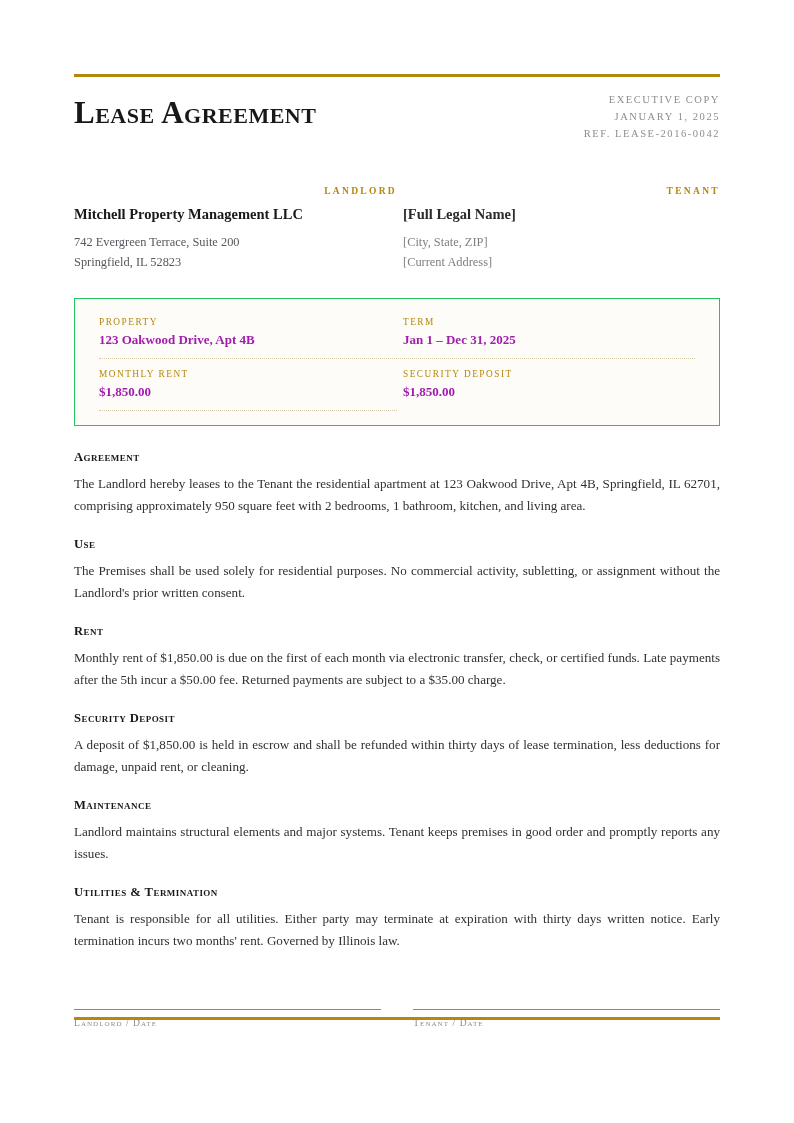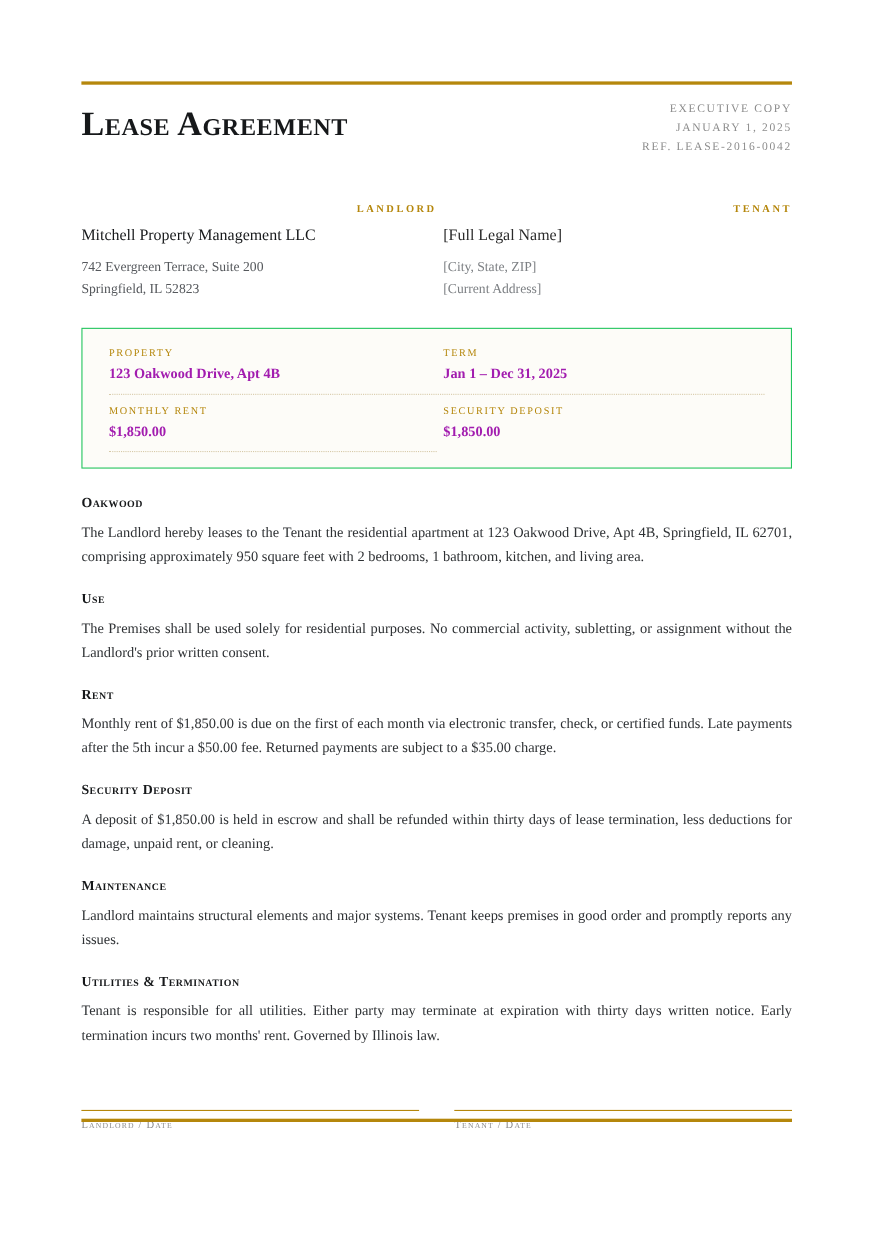--- a/index.html
+++ b/index.html
@@ -77,21 +77,21 @@
     font-size: 9.5px;
     letter-spacing: 2.3px;
     color: #b5870c;
     text-transform: uppercase;
     font-weight: bold;
     margin-bottom: 9px;
     text-align: right;
   }
   .party-name {
     font-size: 14.5px;
-    font-weight: normal;
+    font-weight: bold;
     color: #16181a;
     margin-bottom: 8px;
     line-height: 1.3;
   }
   .party-name.placeholder { color: #2b2b2b; }
   .party-line {
     font-size: 12.4px;
     color: #55585c;
     line-height: 1.62;
   }
@@ -238,21 +238,21 @@
         <div class="terms-label">SECURITY DEPOSIT</div>
         <div class="terms-value">$1,850.00</div>
       </div>
     </div>
 
     <div class="dots-half"></div>
   </div>
 
   <div class="clauses">
     <div class="clause">
-      <h2 class="clause-heading">Oakwood</h2>
+      <h2 class="clause-heading">Agreement</h2>
       <p class="clause-body">The Landlord hereby leases to the Tenant the residential apartment at 123 Oakwood Drive, Apt 4B, Springfield, IL 62701, comprising approximately 950 square feet with 2 bedrooms, 1 bathroom, kitchen, and living area.</p>
     </div>
     <div class="clause">
       <h2 class="clause-heading">Use</h2>
       <p class="clause-body">The Premises shall be used solely for residential purposes. No commercial activity, subletting, or assignment without the Landlord's prior written consent.</p>
     </div>
     <div class="clause">
       <h2 class="clause-heading">Rent</h2>
       <p class="clause-body">Monthly rent of $1,850.00 is due on the first of each month via electronic transfer, check, or certified funds. Late payments after the 5th incur a $50.00 fee. Returned payments are subject to a $35.00 charge.</p>
     </div>

